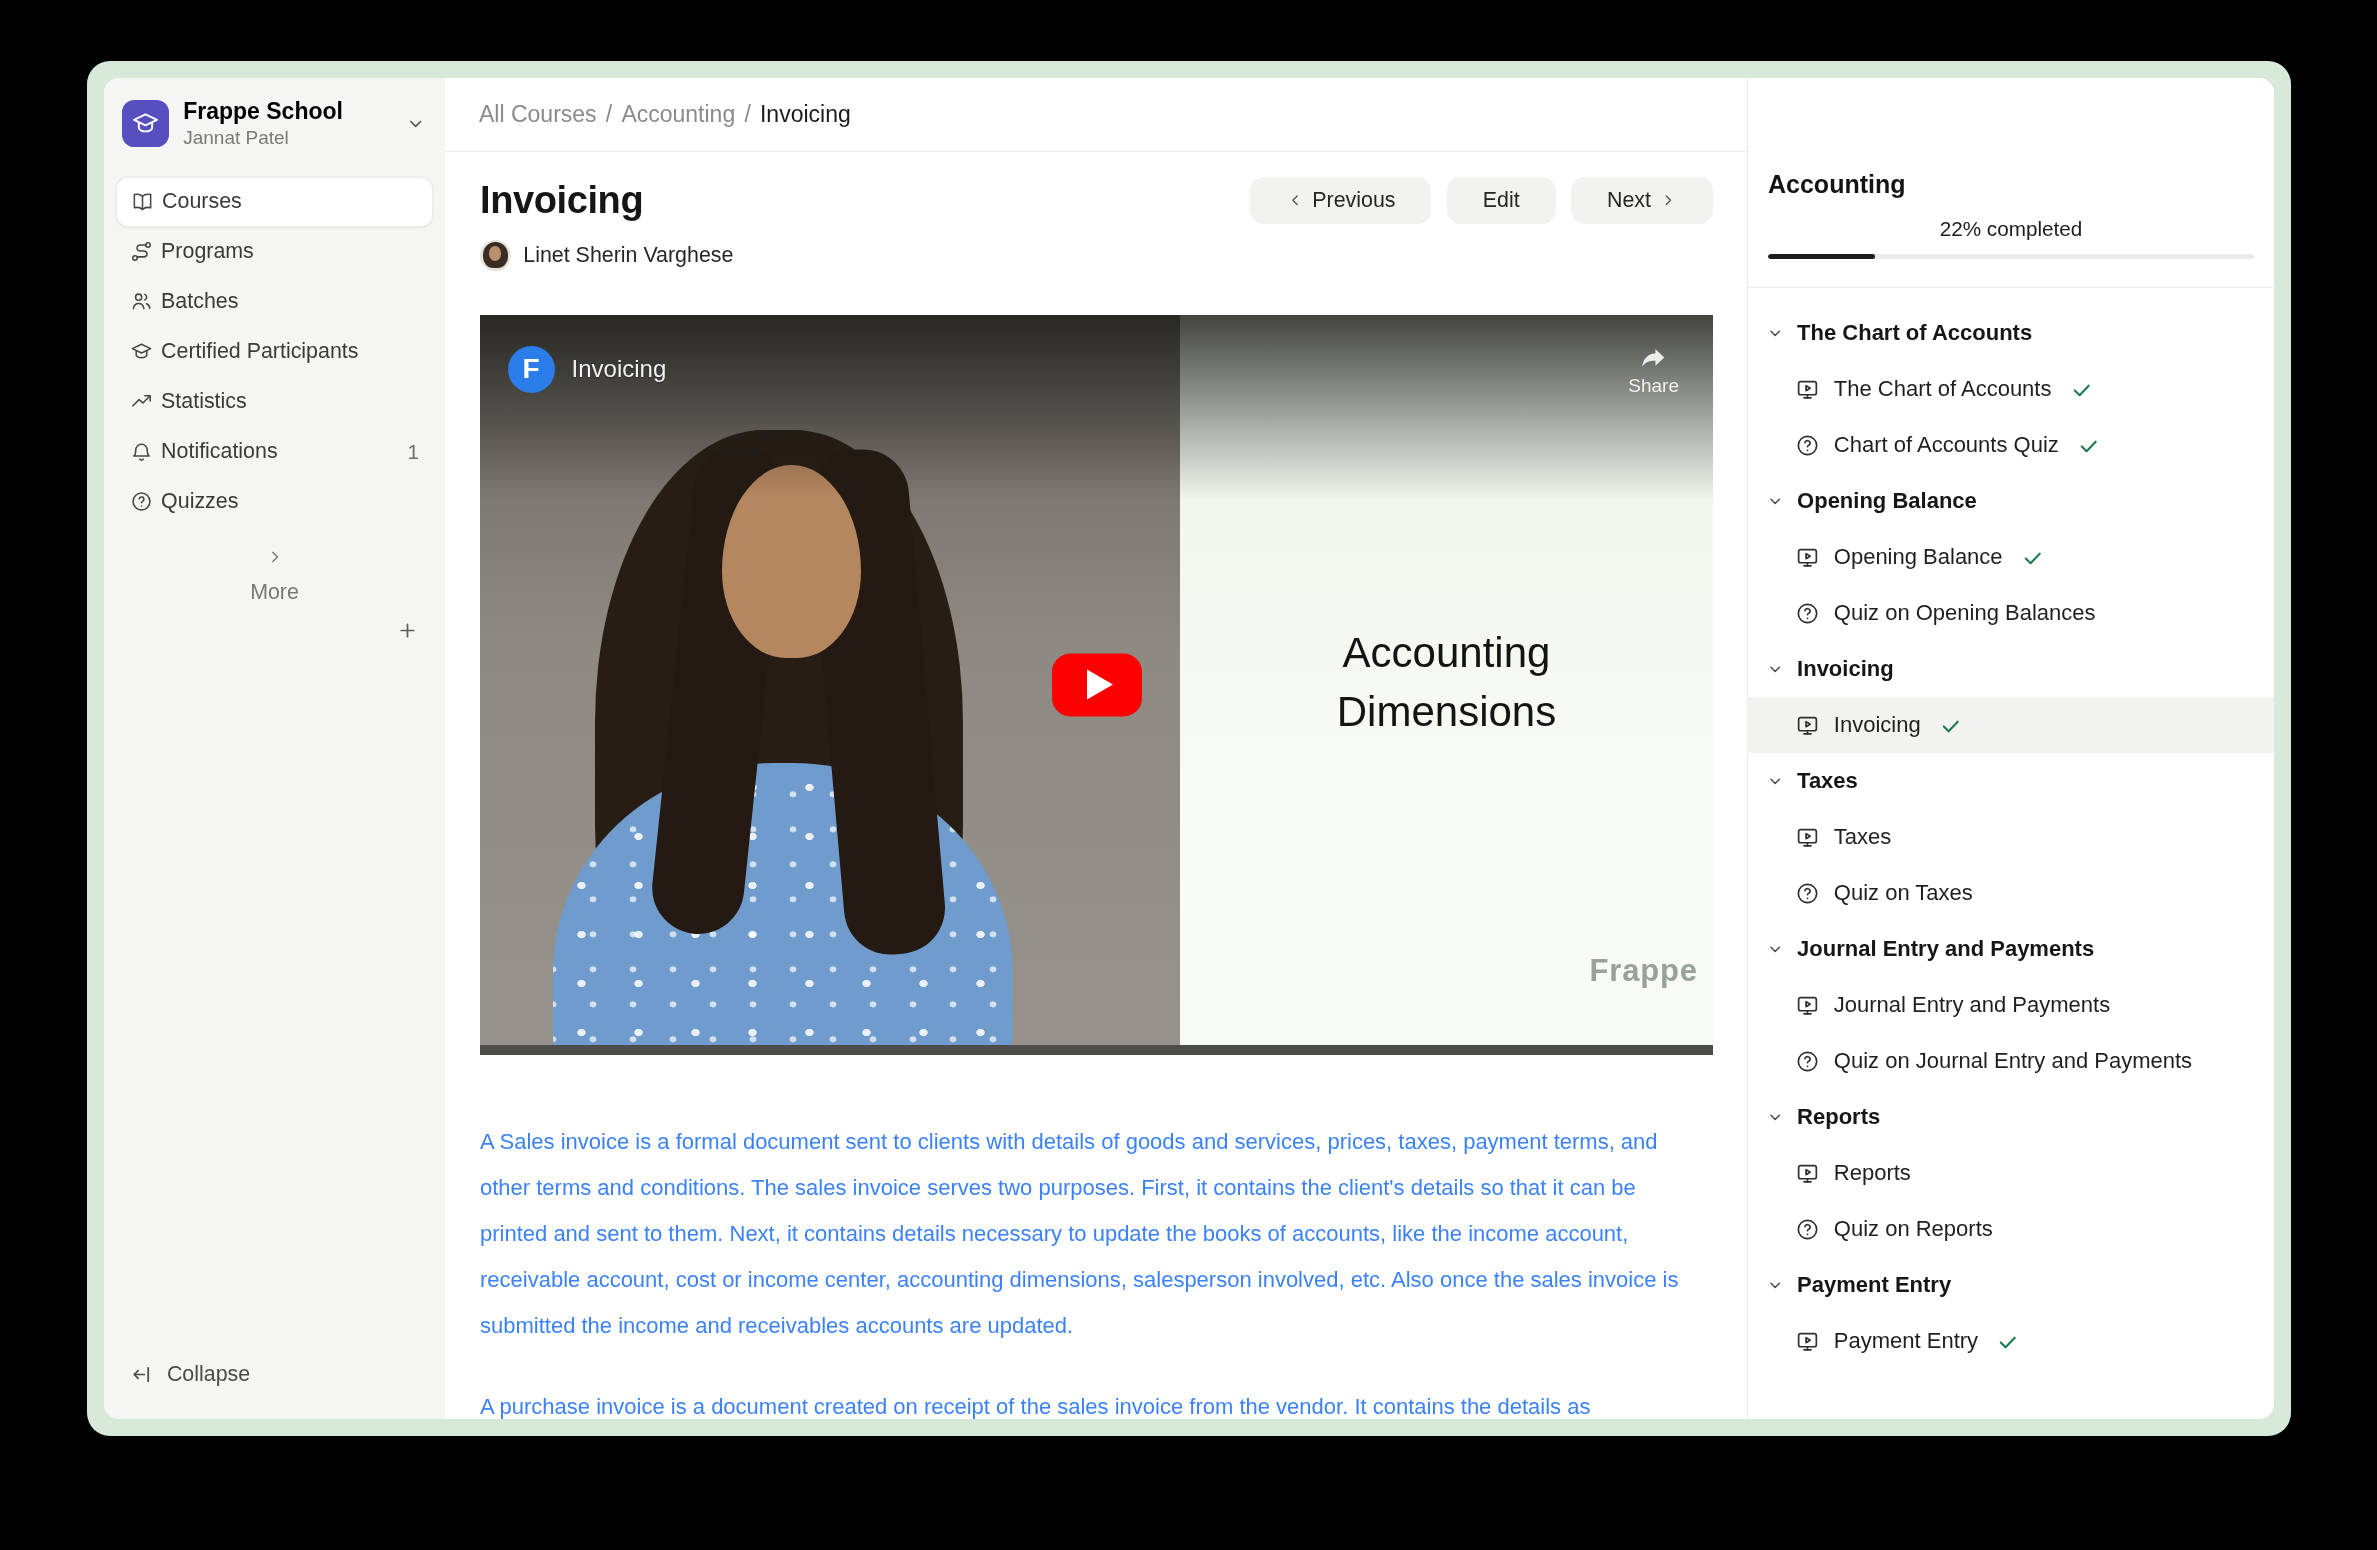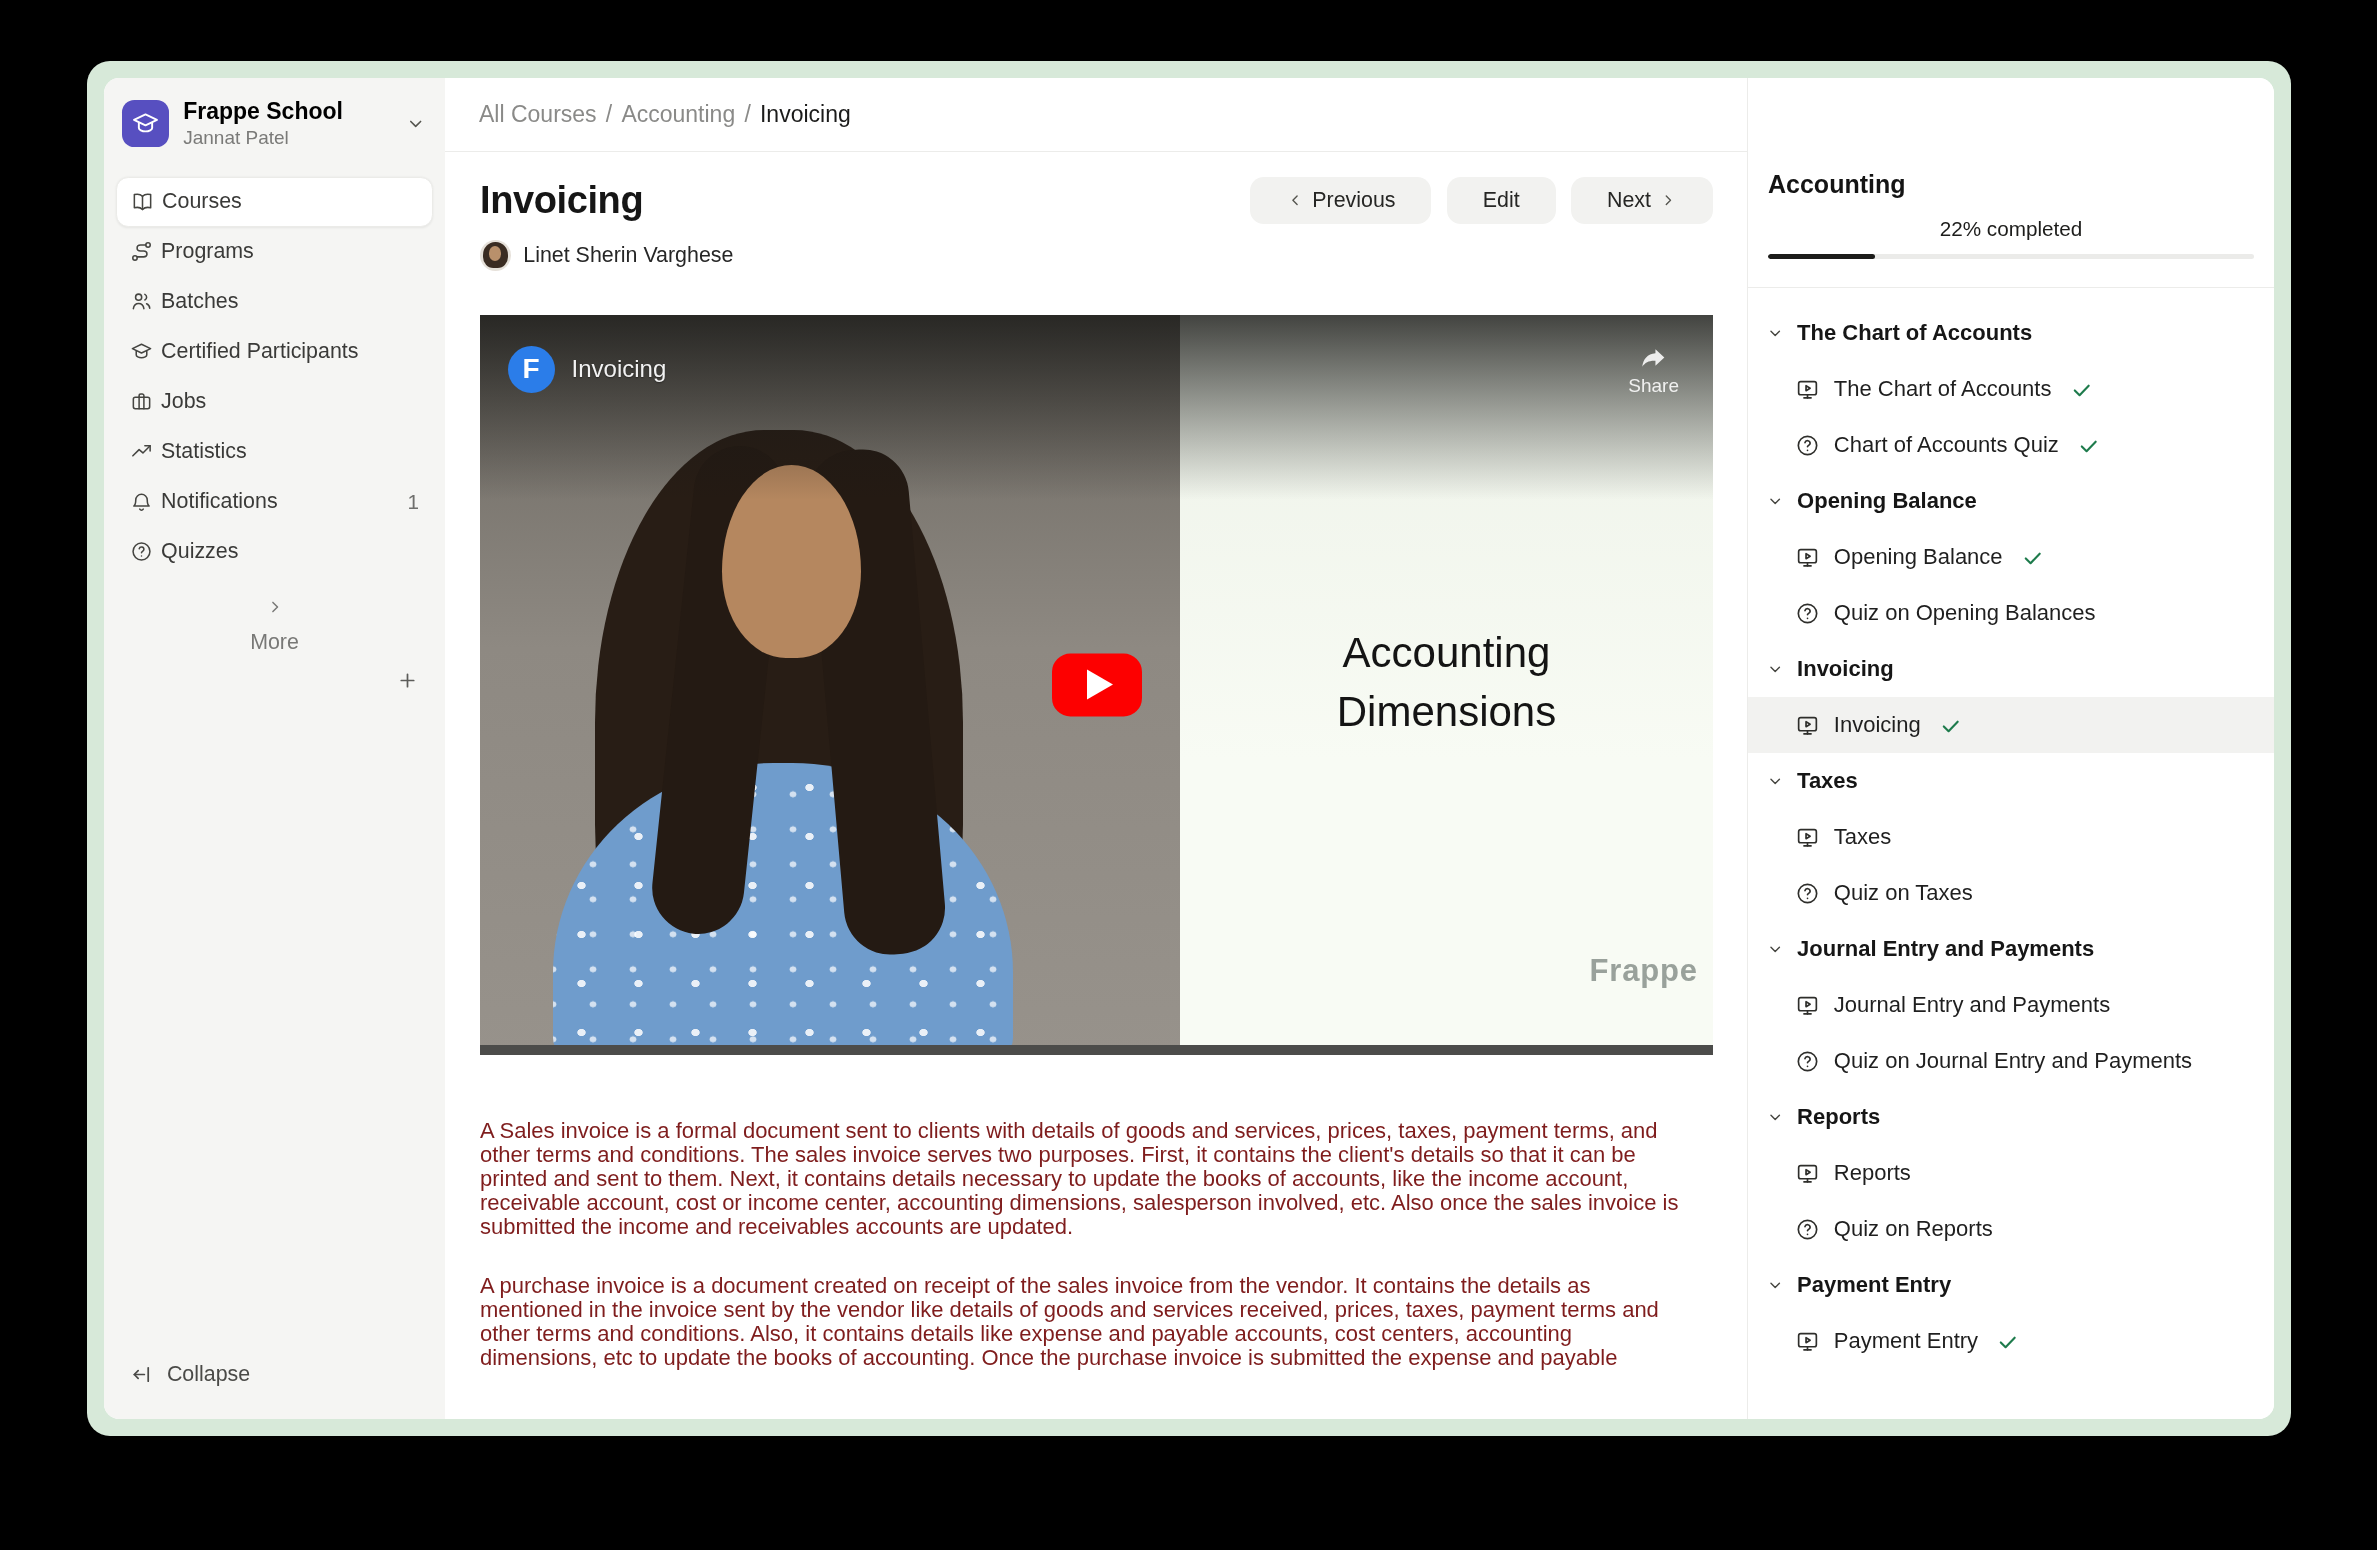--- a/index.html
+++ b/index.html
@@ -87,21 +87,21 @@
     gap:1.5px;color:rgba(255,255,255,.88);font-size:19px;cursor:pointer;}
   .play{position:absolute;left:50%;top:50%;transform:translate(-50%,-50%);width:90px;height:63px;
     background:#fd0000;border-radius:18.4px;display:flex;align-items:center;justify-content:center;
     cursor:pointer;}
   .play-tri{width:0;height:0;border-left:26px solid #fff;border-top:15.3px solid transparent;
     border-bottom:15.3px solid transparent;margin-left:6.1px;}
   .watermark{position:absolute;right:15.3px;bottom:66px;font-size:31px;font-weight:700;color:#99a19b;
     letter-spacing:0.8px;}
   .v-bottom{position:absolute;left:0;right:0;bottom:0;height:10px;background:#4c4c4a;}
 
-  .para{font-size:22px;line-height:24px;color:#7f1d1d;margin:35px 0 0 0;max-width:1204px;}
+  .para{font-size:22px;line-height:46px;color:#3b82f6;margin:35px 0 0 0;max-width:1204px;}
   .para.first{margin-top:64px;}
 
   
   .outline{flex:none;width:527px;border-left:0.8px solid #ececea;background:#fff;display:flex;
     flex-direction:column;}
   .o-head{flex:none;padding:92px 20px 27.6px 20px;border-bottom:0.8px solid #ececea;}
   .o-title{font-size:25px;font-weight:700;color:#141414;}
   .o-progress-label{margin-top:18.4px;font-size:20.7px;color:#1d1d1b;text-align:center;}
   .o-bar{margin-top:12.3px;height:5.4px;border-radius:3.1px;background:#ebebe9;overflow:hidden;}
   .o-fill{height:100%;width:22%;background:#1c1c1a;border-radius:3.1px;}
@@ -234,28 +234,20 @@
             </span>
           <span>Batches</span>
         </div>
         <div class="nav-item">
           <span class="nicon">
               <svg width="23" height="23" viewBox="0 0 24 24">
                 <use href="#i-cap"></use>
               </svg>
             </span>
           <span>Certified Participants</span>
-        </div>
-        <div class="nav-item">
-          <span class="nicon">
-              <svg width="23" height="23" viewBox="0 0 24 24">
-                <use href="#i-briefcase"></use>
-              </svg>
-            </span>
-          <span>Jobs</span>
         </div>
         <div class="nav-item">
           <span class="nicon">
               <svg width="23" height="23" viewBox="0 0 24 24">
                 <use href="#i-trend"></use>
               </svg>
             </span>
           <span>Statistics</span>
         </div>
         <div class="nav-item">

